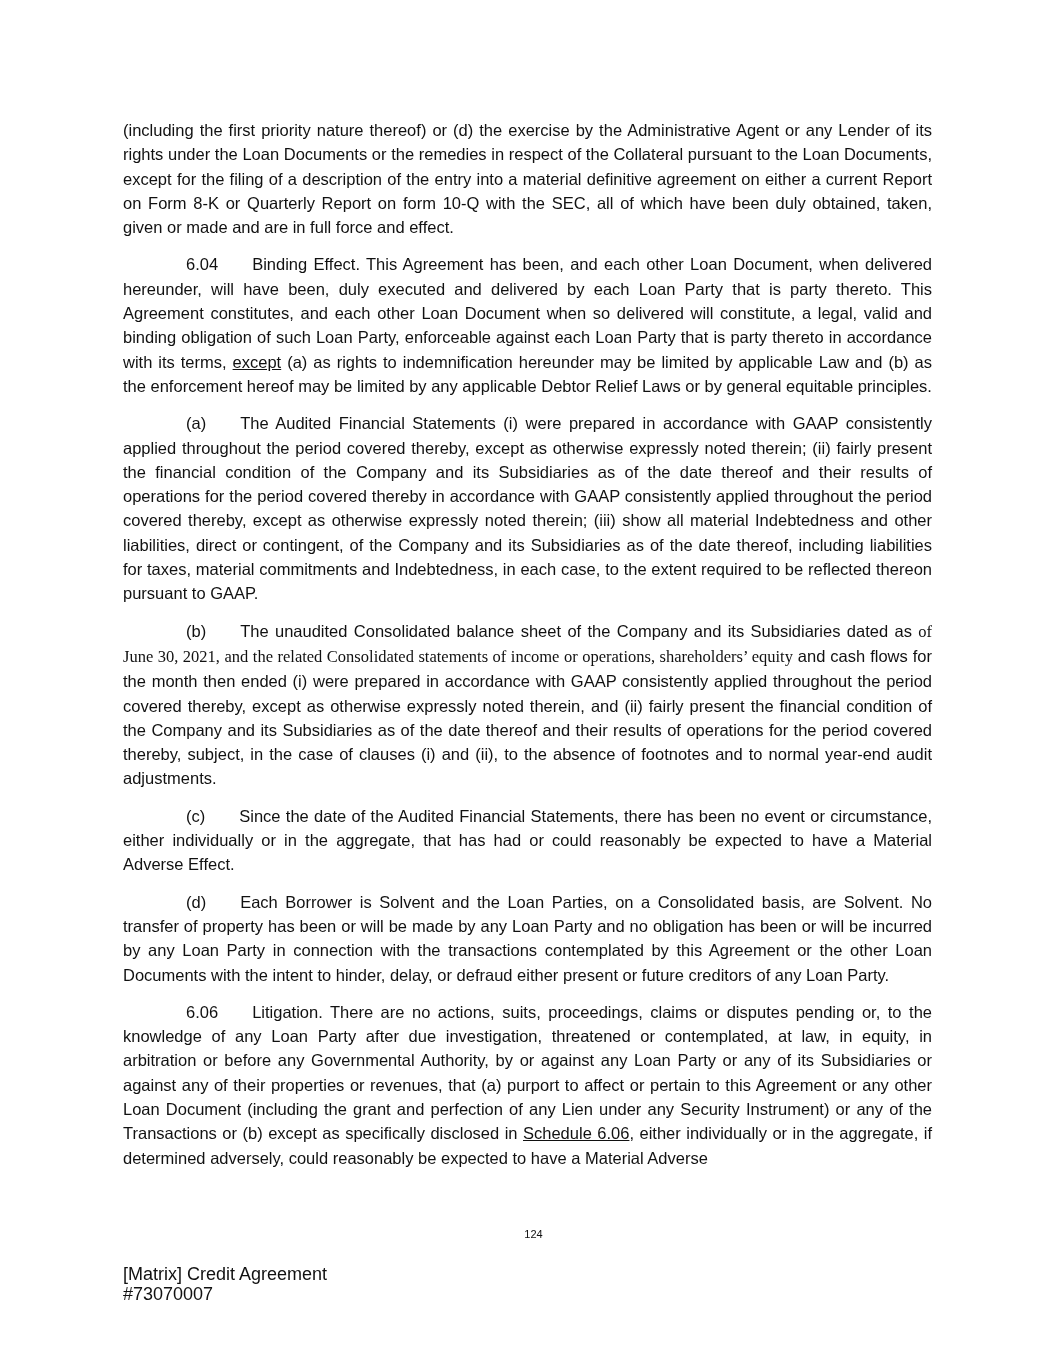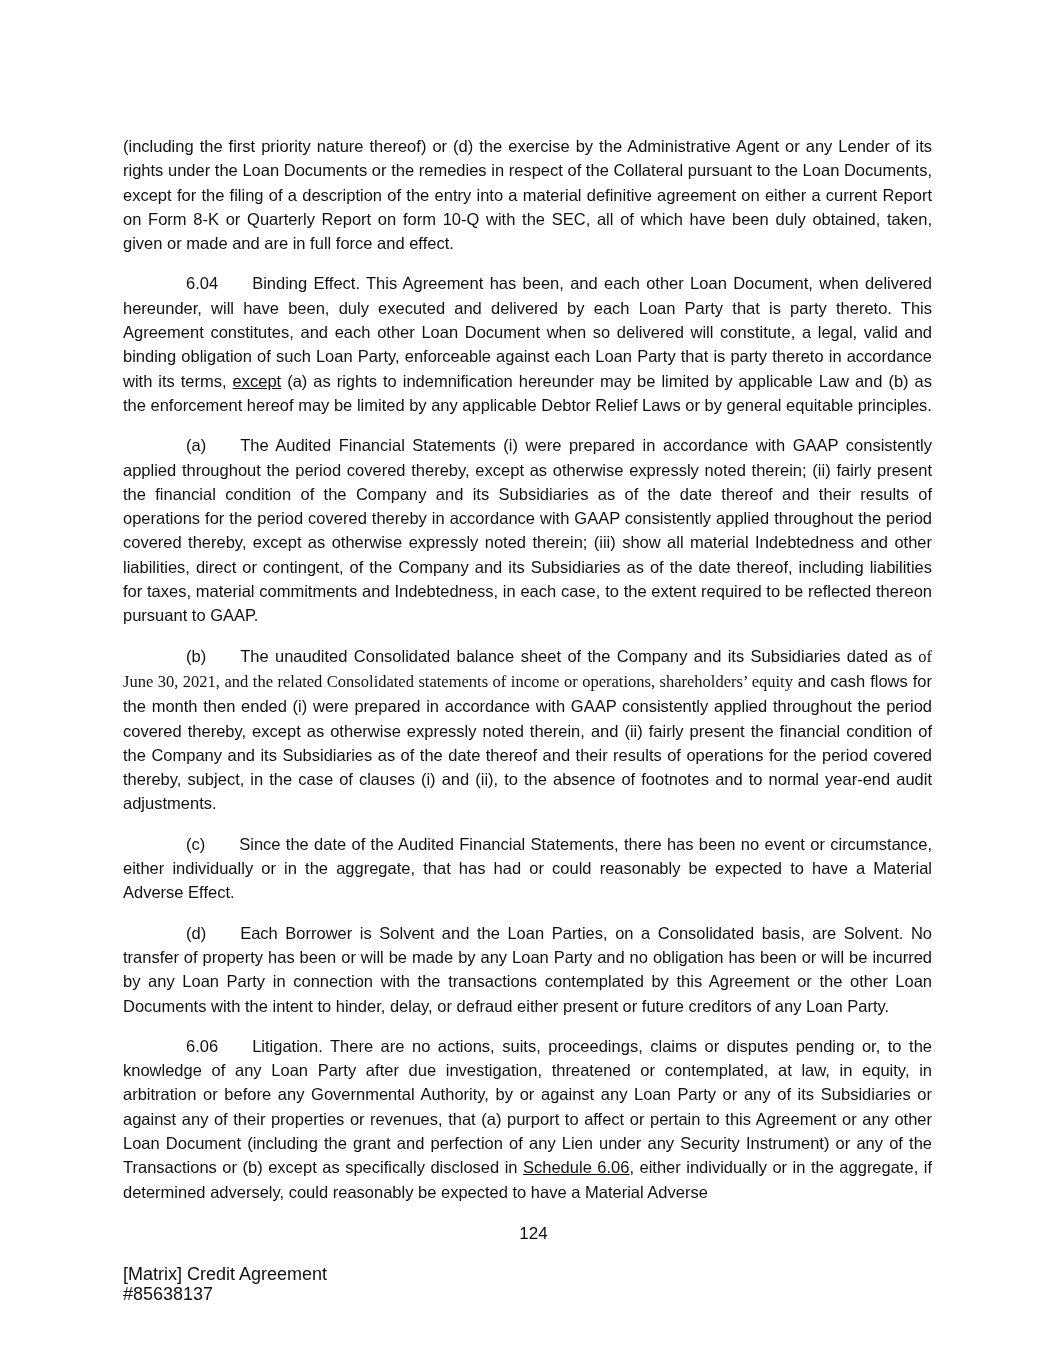--- a/index.html
+++ b/index.html
@@ -9,28 +9,28 @@
     background: #ffffff;
     color: #111111;
     font-family: "Liberation Sans", "DejaVu Sans", sans-serif;
     font-size: 16.5px;
     line-height: 24.3px;
     position: relative;
     overflow: hidden;
   }
   .page { position: absolute; inset: 0; background: #ffffff; }
   .content { position: absolute; left: 123px; right: 123px; top: 118px; }
-  p.para { margin: 16px 0 13px 0; text-align: justify; }
+  p.para { margin: 0 0 13px 0; text-align: justify; }
   p.para.indent { text-indent: 63px; }
   .tab { display: inline-block; width: 34px; }
   .u { text-decoration: underline; }
   .serif { font-family: "Liberation Serif", "DejaVu Serif", serif; }
   .page-number {
     position: absolute; left: 0; right: 0; top: 1222px;
-    text-align: center; font-size: 17px; padding-left: 12px;
+    text-align: center; font-size: 11px; padding-left: 12px;
   }
   .footer {
     position: absolute; left: 123px; top: 1264px;
     font-size: 18px; line-height: 20px;
   }
 </style>
 </head>
 <body>
 
 <div class="page">
@@ -42,16 +42,16 @@
     <p class="para indent"><span>(b)</span><span class="tab"></span><span>The unaudited Consolidated balance sheet of the Company and its Subsidiaries dated as </span><span class="serif">of June 30, 2021, and the related Consolidated statements of income or operations, shareholders’ equity</span><span> and cash flows for the month then ended (i) were prepared in accordance with GAAP consistently applied throughout the period covered thereby, except as otherwise expressly noted therein, and (ii) fairly present the financial condition of the Company and its Subsidiaries as of the date thereof and their results of operations for the period covered thereby, subject, in the case of clauses (i) and (ii), to the absence of footnotes and to normal year-end audit adjustments.</span></p>
     <p class="para indent"><span>(c)</span><span class="tab"></span><span>Since the date of the Audited Financial Statements, there has been no event or circumstance, either individually or in the aggregate, that has had or could reasonably be expected to have a Material Adverse Effect.</span></p>
     <p class="para indent"><span>(d)</span><span class="tab"></span><span>Each Borrower is Solvent and the Loan Parties, on a Consolidated basis, are Solvent. No transfer of property has been or will be made by any Loan Party and no obligation has been or will be incurred by any Loan Party in connection with the transactions contemplated by this Agreement or the other Loan Documents with the intent to hinder, delay, or defraud either present or future creditors of any Loan Party.</span></p>
     <p class="para indent"><span>6.06</span><span class="tab"></span><span>Litigation.  There are no actions, suits, proceedings, claims or disputes pending or, to the knowledge of any Loan Party after due investigation, threatened or contemplated, at law, in equity, in arbitration or before any Governmental Authority, by or against any Loan Party or any of its Subsidiaries or against any of their properties or revenues, that (a) purport to affect or pertain to this Agreement or any other Loan Document (including the grant and perfection of any Lien under any Security Instrument) or any of the Transactions or (b) except as specifically disclosed in </span><span class="u">Schedule 6.06</span><span>, either individually or in the aggregate, if determined adversely, could reasonably be expected to have a Material Adverse</span></p>
   </div>
 
   <div class="page-number">124</div>
 
   <div class="footer">
     <div>[Matrix] Credit Agreement</div>
-    <div>#85638137</div>
+    <div>#73070007</div>
   </div>
 
 </div>
 
 </body></html>

